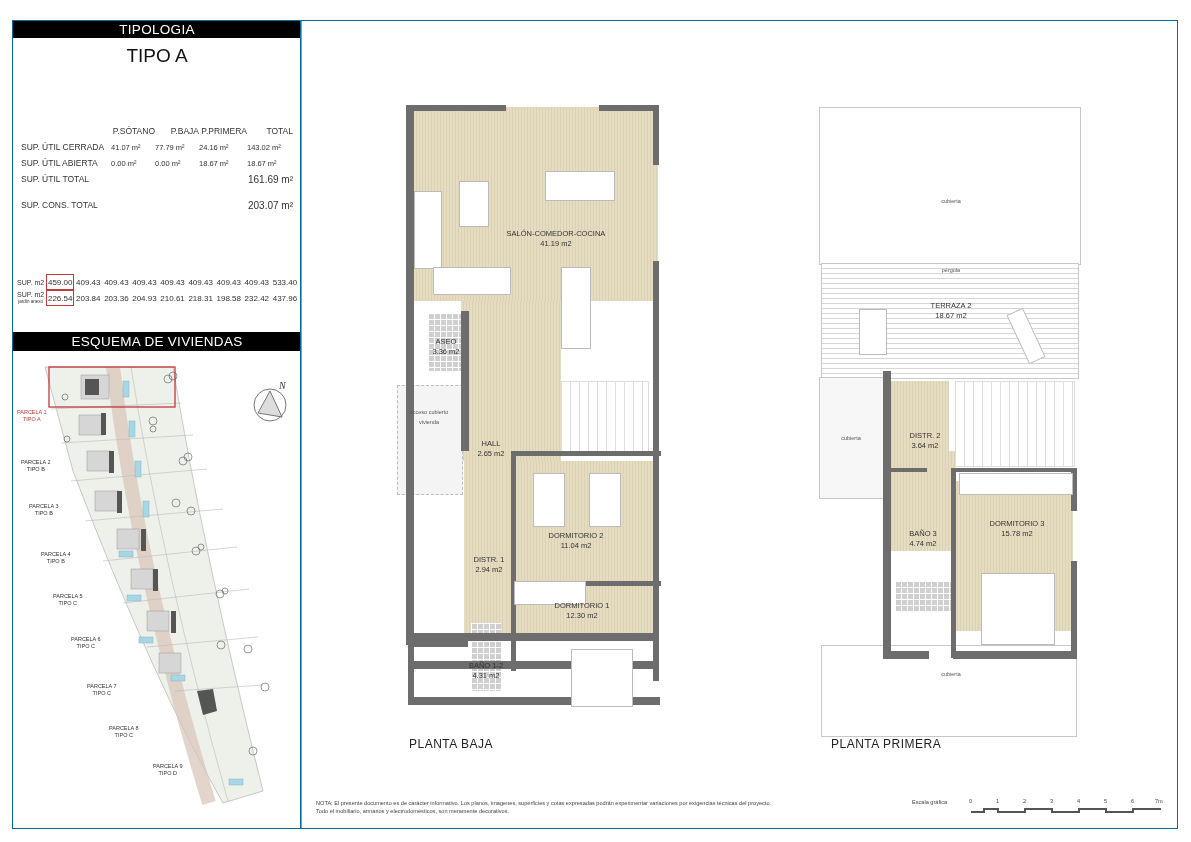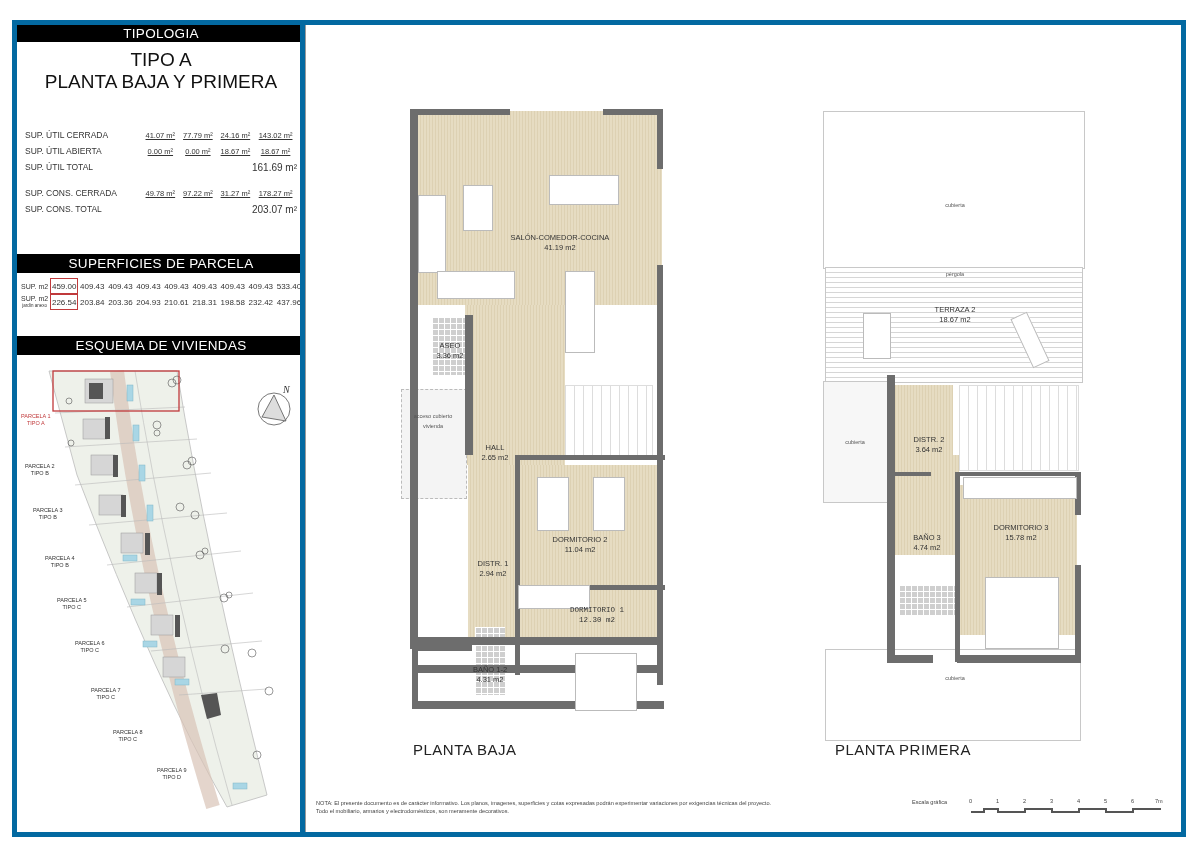--- a/index.html
+++ b/index.html
@@ -1,53 +1,59 @@
 <!DOCTYPE html>
 <html><head>
 <meta charset="utf-8">
 <style>
   html,body{margin:0;padding:0;background:#fff;}
   body{width:1191px;height:842px;position:relative;overflow:hidden;font-family:"Liberation Sans",sans-serif;color:#333;}
-  .frame{position:absolute;border:5px solid #0369a1;}
+  .frame{position:absolute;border:1px solid #0369a1;}
   #left{left:12px;top:20px;width:288px;height:807px;border-right:1px solid #9a9a9a;}
   #right{left:300px;top:20px;width:876px;height:807px;}
   .bar{position:absolute;left:0;right:0;background:#000;color:#fff;text-align:center;font-size:13.5px;letter-spacing:0.3px;}
   .title{position:absolute;left:0;right:0;text-align:center;font-size:19px;color:#111;line-height:22px;}
   table{border-collapse:collapse;}
   .vt{position:absolute;left:8px;top:102px;width:272px;font-size:7.5px;color:#333;}
   .vt td{padding:0;height:16px;}
   .vt td.l{font-size:8.5px;}
-  .vt td.n{text-align:center;text-decoration:underline;}
+  .vt td.n{text-align:left;}
   .vt td.b{text-align:right;font-size:10px;}
   .vt tr.h td{font-size:8.5px;text-align:right;}
   .pt{position:absolute;left:2px;top:253px;width:284px;font-size:8px;text-align:center;}
   .pt td{height:16px;padding:0;}
   .pt .num td{font-size:10px;}
   .sel{outline:1.5px solid #c0393b;outline-offset:-1px;}
-  .plan-label{position:absolute;font-size:15px;letter-spacing:0.5px;color:#222;}
+  .plan-label{position:absolute;font-size:12px;letter-spacing:0.5px;color:#222;}
   .room{position:absolute;font-size:7.5px;text-align:center;color:#333;line-height:10px;}
   .small{font-size:5.5px;color:#555;}
   .wall{position:absolute;background:#6d6d6d;}
   .floor{position:absolute;background:repeating-linear-gradient(90deg,#e6dcc2 0 2px,#ddd1b3 2px 3px);}
   .tile{position:absolute;background-color:#cfcfcf;background-image:linear-gradient(#fff 1px,transparent 1px),linear-gradient(90deg,#fff 1px,transparent 1px);background-size:6px 6px;}
   .furn{position:absolute;background:#fff;border:1px solid #bbb;}
   .outline{position:absolute;border:1px solid #c8c8c8;background:#fff;}
   .note{position:absolute;left:316px;top:799px;font-size:5.6px;color:#444;line-height:8px;}
   .scale{position:absolute;left:912px;top:799px;font-size:5.6px;color:#444;}
 </style>
 </head>
 <body>
 
 <div id="left" class="frame">
   <div class="bar" style="top:0;height:17px;line-height:17px;">TIPOLOGIA</div>
   <div class="title" style="top:24px;">TIPO A</div>
-  <div class="title" style="top:46px;">PLANTA BAJA Y PRIMERA</div>
 
   <table class="vt">
     <tbody>
+        <tr class="h">
+      <td style="width:90px"></td>
+      <td style="width:44px">P.SÓTANO</td>
+      <td style="width:44px">P.BAJA</td>
+      <td style="width:48px">P.PRIMERA</td>
+      <td style="width:46px">TOTAL</td>
+    </tr>
     <tr>
       <td class="l">SUP. ÚTIL CERRADA</td>
       <td class="n">41.07 m²</td>
       <td class="n">77.79 m²</td>
       <td class="n">24.16 m²</td>
       <td class="n">143.02 m²</td>
     </tr>
     <tr>
       <td class="l">SUP. ÚTIL ABIERTA</td>
       <td class="n">0.00 m²</td>
@@ -56,34 +62,26 @@
       <td class="n">18.67 m²</td>
     </tr>
     <tr>
       <td class="l">SUP. ÚTIL TOTAL</td>
       <td colspan="4" class="b">161.69 m²</td>
     </tr>
     <tr style="height:10px">
           <td colspan="5" style="height:10px"></td>
         </tr>
     <tr>
-      <td class="l">SUP. CONS. CERRADA</td>
-      <td class="n">49.78 m²</td>
-      <td class="n">97.22 m²</td>
-      <td class="n">31.27 m²</td>
-      <td class="n">178.27 m²</td>
-    </tr>
-    <tr>
       <td class="l">SUP. CONS. TOTAL</td>
       <td colspan="4" class="b">203.07 m²</td>
     </tr>
   </tbody>
     </table>
 
-  <div class="bar" style="top:229px;height:19px;line-height:19px;">SUPERFICIES DE PARCELA</div>
 
   <table class="pt">
     <tbody>
     <tr>
       <td style="font-size:7px">SUP. m2</td>
       <td class="sel">459.00</td>
       <td>409.43</td>
       <td>409.43</td>
       <td>409.43</td>
       <td>409.43</td>
@@ -286,21 +284,21 @@
         <div>2.65 m2</div>
       </div>
     <div class="room" style="left:230px;top:510px;width:90px;">
         <div>DORMITORIO 2</div>
         <div>11.04 m2</div>
       </div>
     <div class="room" style="left:168px;top:534px;width:40px;">
         <div>DISTR. 1</div>
         <div>2.94 m2</div>
       </div>
-    <div class="room" style="left:247px;top:580px;width:90px;font-family:Liberation Mono, monospace;">
+    <div class="room" style="left:236px;top:580px;width:90px;">
         <div>DORMITORIO 1</div>
         <div>12.30 m2</div>
       </div>
     <div class="room" style="left:165px;top:640px;width:40px;">
         <div>BAÑO 1-2</div>
         <div>4.31 m2</div>
       </div>
     <div class="plan-label" style="left:108px;top:716px;">PLANTA BAJA</div>
   </div>
 

